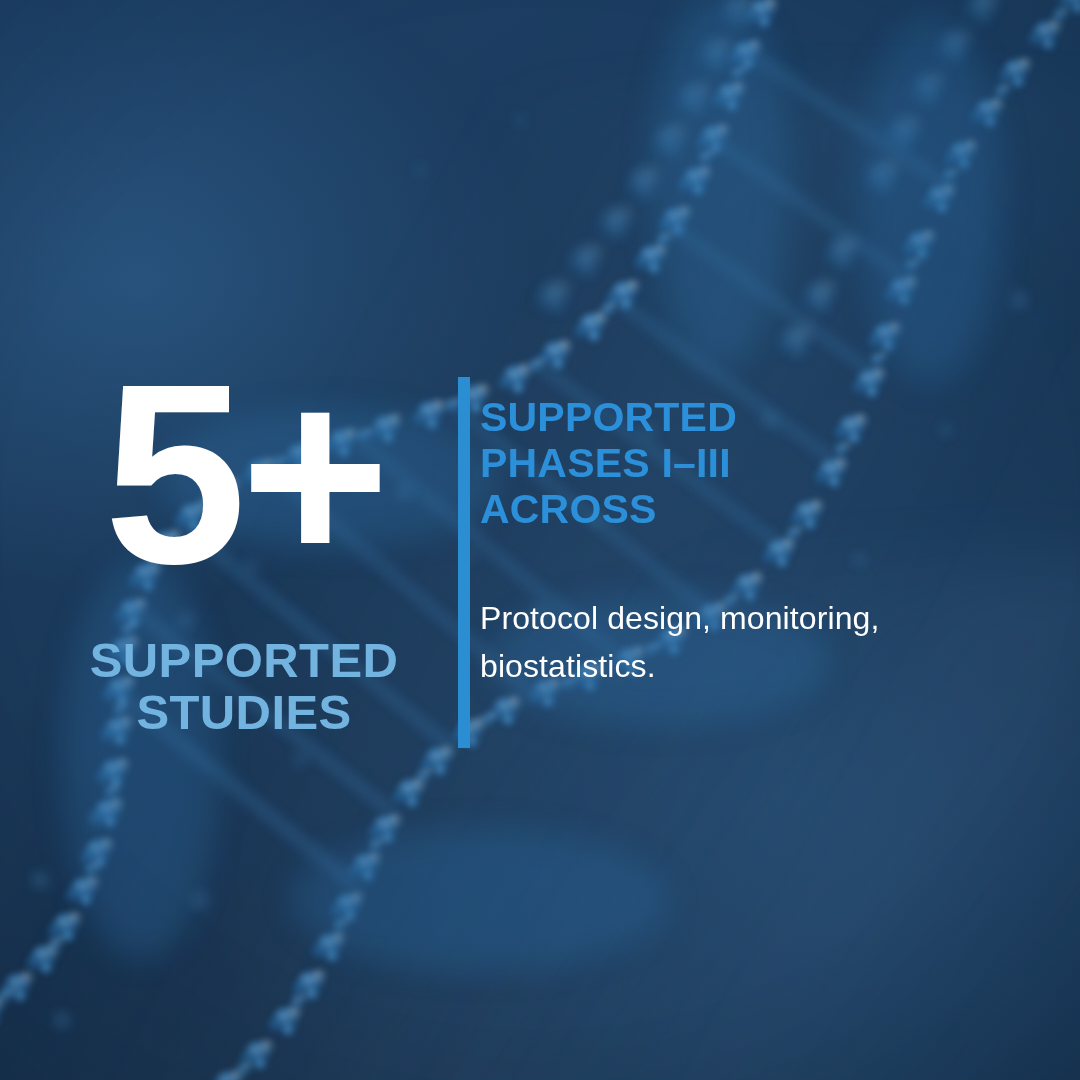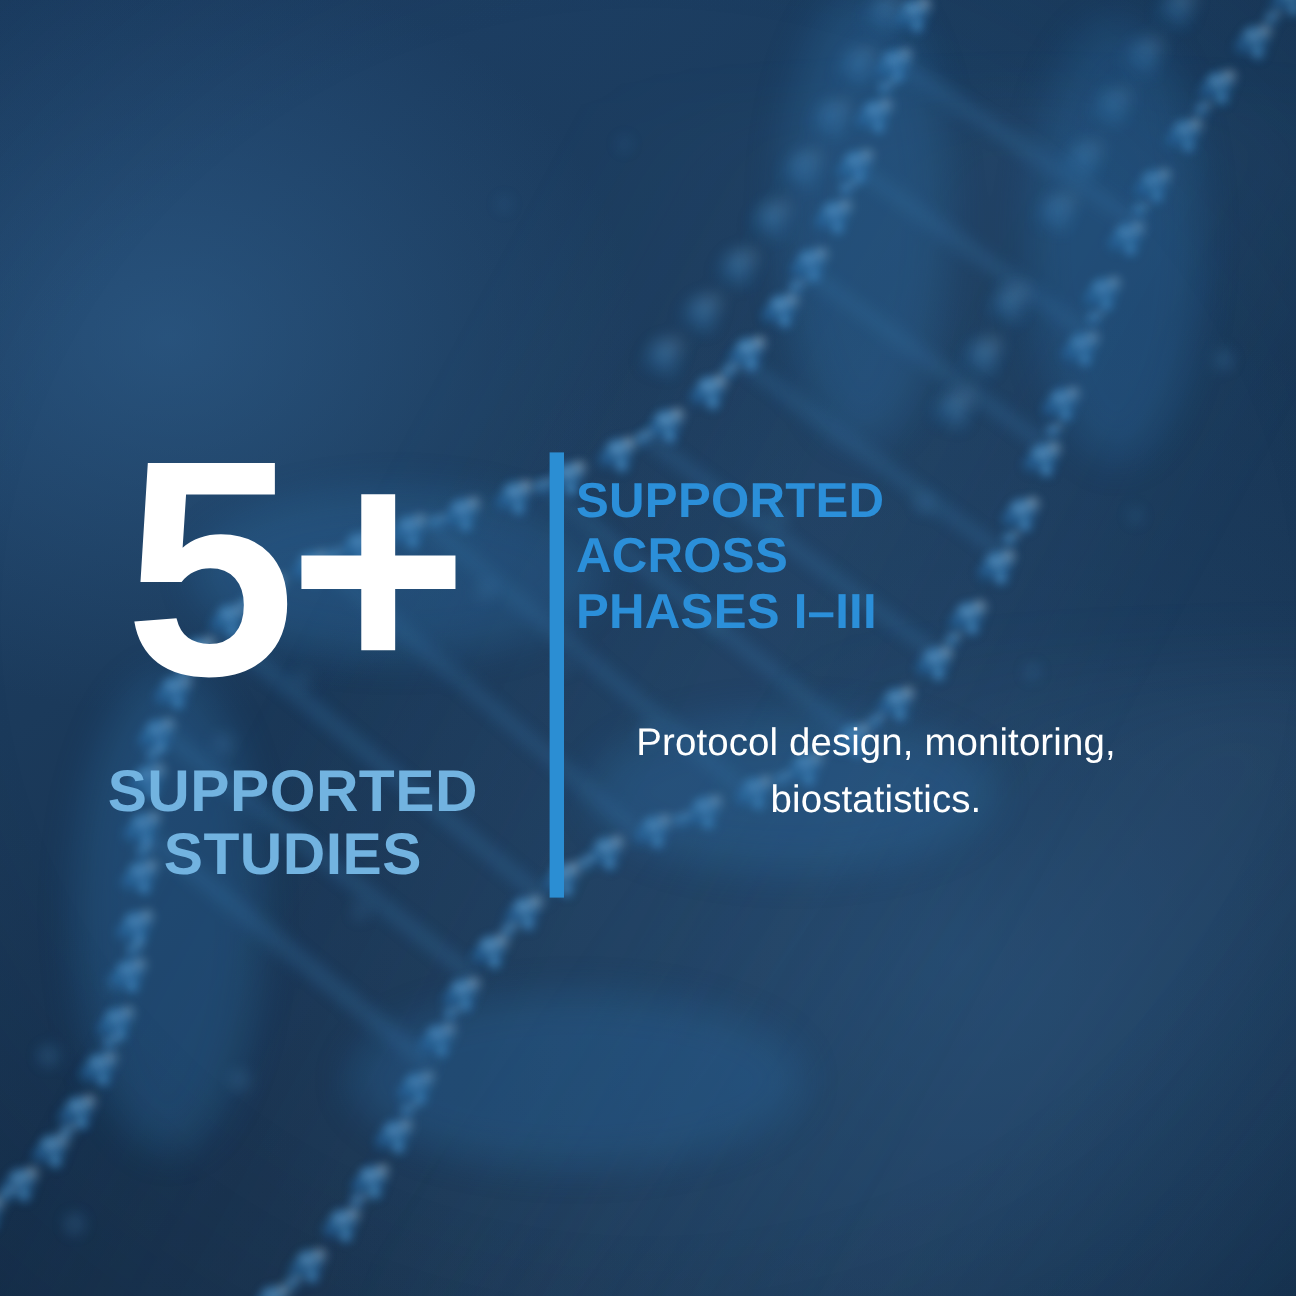--- a/index.html
+++ b/index.html
@@ -145,21 +145,20 @@
   .headline span { display: block; }
 
   .body-copy {
     margin: 0;
     padding-top: 62px;
     font-size: 32px;
     line-height: 48px;
     font-weight: 400;
     color: #ffffff;
     letter-spacing: 0.1px;
-    text-align: center;
   }
   .body-copy span { display: block; white-space: nowrap; }
 </style>
 </head>
 <body>
 
 <div class="stage">
 
   <div class="bg-base"></div>
   <div class="bg-sweep"></div>
@@ -385,22 +384,22 @@
         <span>SUPPORTED</span>
         <span>STUDIES</span>
       </div>
     </div>
 
     <div class="divider"></div>
 
     <div class="right-col">
       <h2 class="headline">
         <span>SUPPORTED</span>
+        <span>PHASES I–III</span>
         <span>ACROSS</span>
-        <span>PHASES I–III</span>
       </h2>
       <p class="body-copy">
         <span>Protocol design, monitoring,</span>
         <span>biostatistics.</span>
       </p>
     </div>
 
   </div>
 </div>
 

